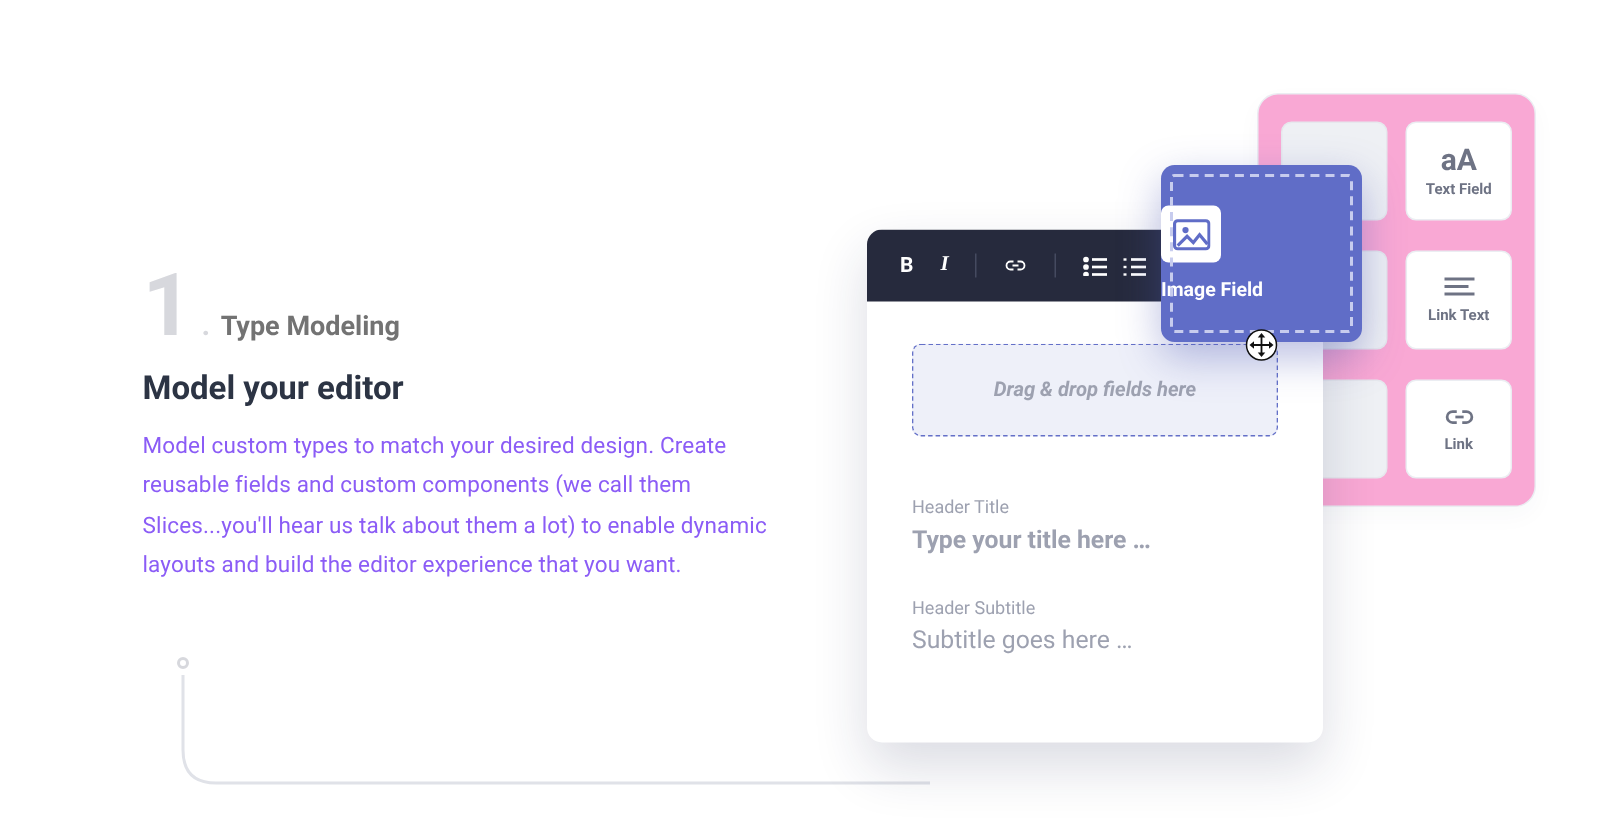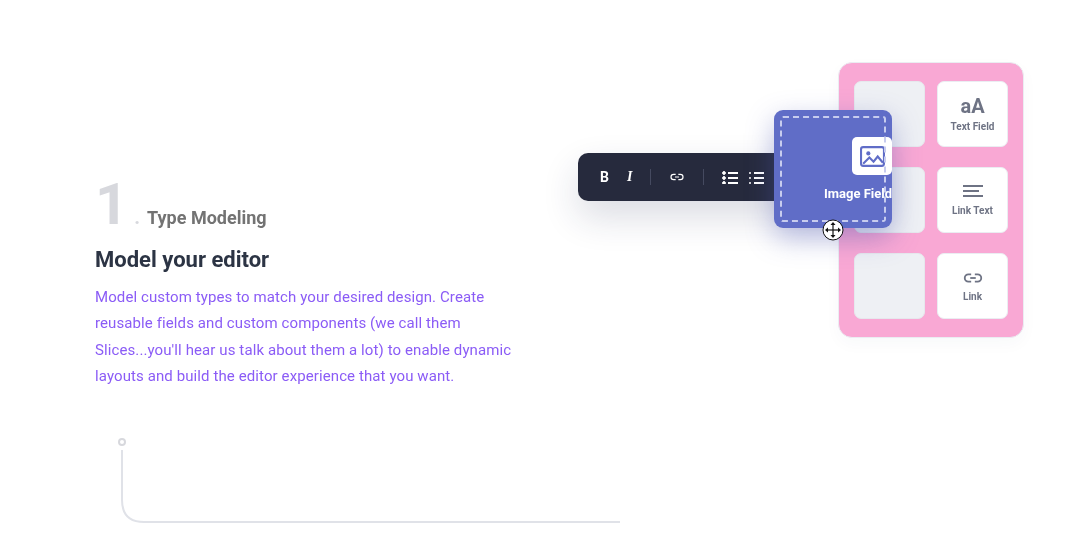--- a/index.html
+++ b/index.html
@@ -167,29 +167,29 @@
       font-size: 16.5px;
       font-weight: 700;
     }
     .field-placeholder.sub { font-weight: 400; }
 
     
     .drag-card {
       position: absolute;
       left: 774px;
       top: 110px;
-      width: 118px;
+      width: 134px;
       height: 118px;
       border-radius: 9px;
       background: #606dc7;
       outline: 2.5px dashed #c7ccee;
       outline-offset: -8px;
       display: flex;
       flex-direction: column;
-      align-items: flex-end;
+      align-items: flex-start;
       justify-content: center;
       box-shadow: 0 10px 28px rgba(80,90,180,0.40);
       cursor: grabbing;
       z-index: 5;
     }
     .drag-thumb {
       width: 40px; height: 38px;
       background: #fff;
       border-radius: 5px;
       display: flex;
@@ -286,20 +286,33 @@
         <line x1="1" y1="3" x2="3" y2="3" stroke-width="1.6"></line>
         <line x1="1" y1="8" x2="3" y2="8" stroke-width="1.6"></line>
         <line x1="1" y1="13" x2="3" y2="13" stroke-width="1.6"></line>
         <line x1="6" y1="3" x2="16" y2="3" stroke-width="1.8"></line>
         <line x1="6" y1="8" x2="16" y2="8" stroke-width="1.8"></line>
         <line x1="6" y1="13" x2="16" y2="13" stroke-width="1.8"></line>
       </svg>
     </div>
   </div>
 
+  <div class="editor-body">
+    <div class="dropzone">Drag &amp; drop fields here</div>
+
+    <div class="field-block">
+      <div class="field-caption">Header Title</div>
+      <div class="field-placeholder">Type your title here …</div>
+    </div>
+
+    <div class="field-block">
+      <div class="field-caption">Header Subtitle</div>
+      <div class="field-placeholder sub">Subtitle goes here …</div>
+    </div>
+  </div>
 </div>
 
 <div class="drag-card">
   <div class="drag-thumb">
     <svg viewBox="0 0 24 20">
       <rect x="1" y="1" width="22" height="18" rx="2" fill="none" stroke="#606dc7" stroke-width="2"></rect>
       <circle cx="8" cy="7" r="2" fill="#606dc7"></circle>
       <path d="M3 17 L9 11 L13 15 L17 10 L22 16" fill="none" stroke="#606dc7" stroke-width="2"></path>
     </svg>
   </div>

